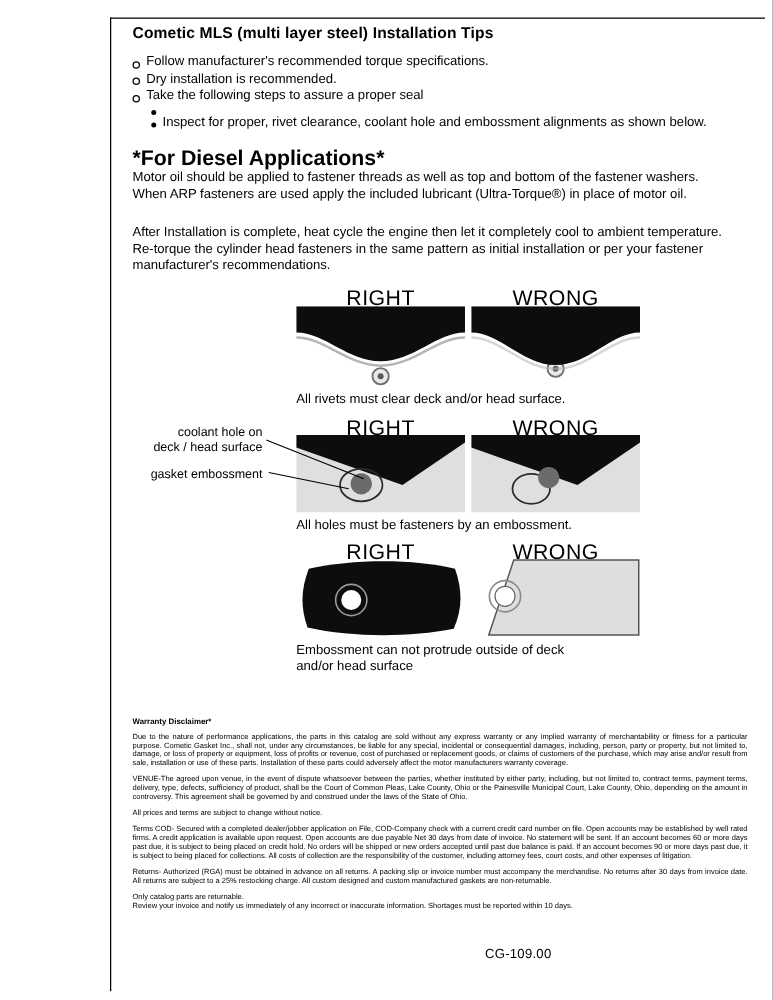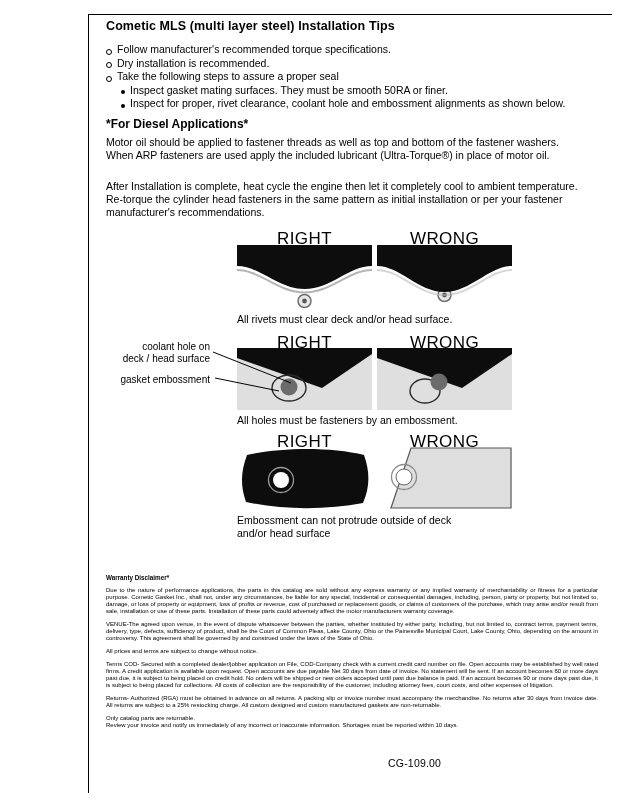--- a/index.html
+++ b/index.html
@@ -16,21 +16,21 @@
   .title {
     position:absolute; left:106px; top:19px;
     font-size:12.5px; font-weight:bold; 
     letter-spacing:0.1px;
   }
   .tips { position:absolute; left:106px; top:43px; font-size:10.5px; line-height:13.5px; }
   .tip-row { display:flex; align-items:center; }
   .m1 { width:4px; height:4px; border:1px solid #000; border-radius:50%; margin:4px 5px 0 0; flex:none; }
   .m2 { width:4px; height:4px; background:#000; border-radius:50%; margin:4px 5px 0 0; flex:none; }
   .sub { margin-left:15px; }
-  .diesel-heading { position:absolute; left:106px; top:117px; font-size:12px; font-weight:bold; }
+  .diesel-heading { position:absolute; left:106px; top:117px; font-size:17px; font-weight:bold; }
   .para { position:absolute; left:106px; width:474px; font-size:10.5px; line-height:13.2px; }
   .para1 { top:136px; }
   .para2 { top:180px; }
   .note  { top:212px; }
   .dlabel { position:absolute; width:135px; text-align:center; font-size:17px; letter-spacing:0.4px; }
   .dbox   { position:absolute; width:135px; }
   .dbox svg { display:block; }
   .caption { position:absolute; left:237px; font-size:10.5px; line-height:13px; }
   .ann { position:absolute; text-align:right; font-size:10px; line-height:12px; }
   .ann1 { left:122px; top:341px; width:88px; }
@@ -61,21 +61,20 @@
     <div class="tip-row">
       <span class="m1"></span>
       <span>Dry installation is recommended.</span>
     </div>
     <div class="tip-row">
       <span class="m1"></span>
       <span>Take the following steps to assure a proper seal</span>
     </div>
     <div class="tip-row sub">
       <span class="m2"></span>
-      <span>Inspect gasket mating surfaces.  They must be smooth 50RA or finer.</span>
     </div>
     <div class="tip-row sub">
       <span class="m2"></span>
       <span>Inspect for proper, rivet clearance, coolant hole and embossment alignments as shown below.</span>
     </div>
   </div>
 
   <div class="diesel-heading">*For Diesel Applications*</div>
   <div class="para para1">Motor oil should be applied to fastener threads as well as top and bottom of the fastener washers. When ARP fasteners are used apply the included lubricant (Ultra-Torque®) in place of motor oil.</div>
   <div class="para para2">After Installation is complete, heat cycle the engine then let it completely cool to ambient temperature. Re-torque the cylinder head fasteners in the same pattern as initial installation or per your fastener manufacturer's recommendations.</div>

